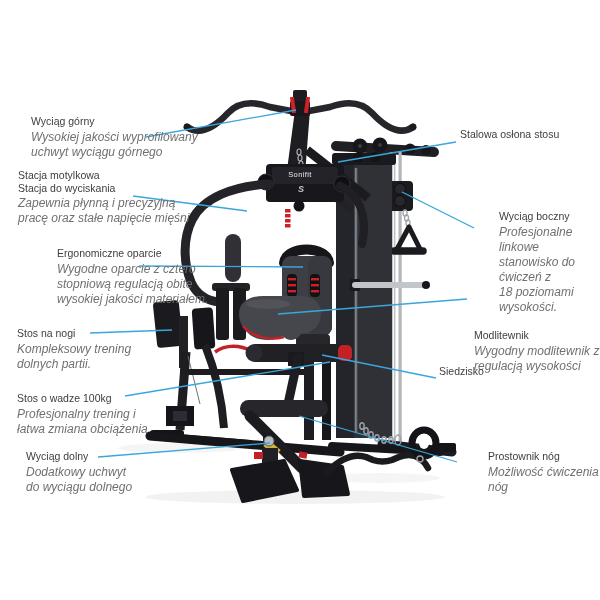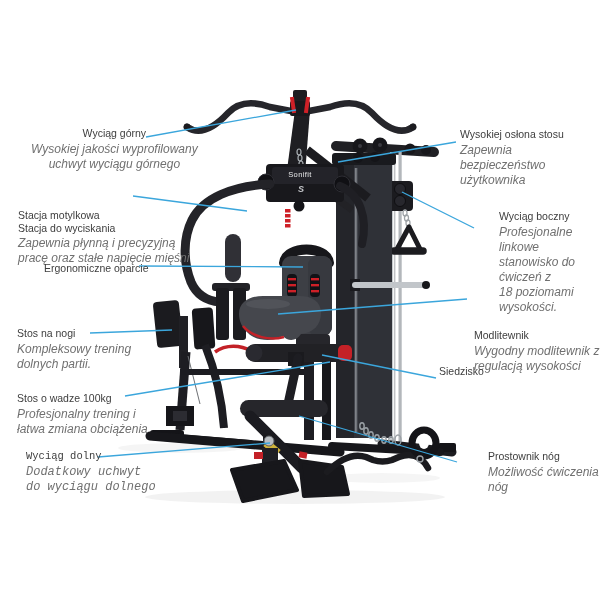--- a/index.html
+++ b/index.html
@@ -217,54 +217,55 @@
     <line stroke="#3BA6DC" x1="125" y1="396" x2="330" y2="362"></line>
     <line stroke="#3BA6DC" x1="98" y1="457" x2="270" y2="443"></line>
     <line stroke="#3BA6DC" x1="456" y1="142" x2="338" y2="162"></line>
     <line stroke="#3BA6DC" x1="474" y1="228" x2="402" y2="192"></line>
     <line stroke="#3BA6DC" x1="467" y1="299" x2="278" y2="314"></line>
     <line stroke="#3BA6DC" x1="436" y1="378" x2="322" y2="355"></line>
     <line stroke="#3BA6DC" x1="457" y1="462" x2="299" y2="416"></line>
   </g>
 </svg>
 
-<div class="callout" style="left:31px;top:127px;text-align:center;">
+<div class="callout" style="left:31px;top:115px;">
   <h3 class="title">Wyciąg górny</h3>
   <p class="desc">Wysokiej jakości wyprofilowany
 uchwyt wyciągu górnego</p>
 </div>
-<div class="callout" style="left:18px;top:169px;margin-top:40px;">
+<div class="callout" style="left:18px;top:169px;">
   <h3 class="title">Stacja motylkowa
 Stacja do wyciskania</h3>
   <p class="desc">Zapewnia płynną i precyzyjną
 pracę oraz stałe napięcie mięśni</p>
 </div>
-<div class="callout" style="left:44px;top:247px;margin-top:15px;">
+<div class="callout" style="left:57px;top:247px;">
   <h3 class="title">Ergonomiczne oparcie</h3>
+  <p class="desc">Wygodne oparcie z cztero
+stopniową regulacją obite
+wysokiej jakości materiałem.</p>
 </div>
 <div class="callout" style="left:17px;top:327px;">
   <h3 class="title">Stos na nogi</h3>
   <p class="desc">Kompleksowy trening
 dolnych partii.</p>
 </div>
 <div class="callout" style="left:17px;top:392px;">
   <h3 class="title">Stos o wadze 100kg</h3>
   <p class="desc">Profesjonalny trening i
 łatwa zmiana obciążenia</p>
 </div>
-<div class="callout" style="left:26px;top:450px;font-family:Liberation Mono, monospace;">
+<div class="callout" style="left:26px;top:450px;">
   <h3 class="title">Wyciąg dolny</h3>
   <p class="desc">Dodatkowy uchwyt
 do wyciągu dolnego</p>
 </div>
 
 <div class="callout" style="left:460px;top:128px;">
-  <h3 class="title">Wysokiej osłona stosu</h3>
-  <p class="desc">Zapewnia bezpieczeństwo
-użytkownika</p>
+  <h3 class="title">Stalowa osłona stosu</h3>
 </div>
 <div class="callout" style="left:499px;top:210px;">
   <h3 class="title">Wyciąg boczny</h3>
   <p class="desc">Profesjonalne linkowe
 stanowisko do ćwiczeń z
 18 poziomami wysokości.</p>
 </div>
 <div class="callout" style="left:474px;top:292px;margin-top:37px;">
   <h3 class="title">Modlitewnik</h3>
   <p class="desc">Wygodny modlitewnik z

